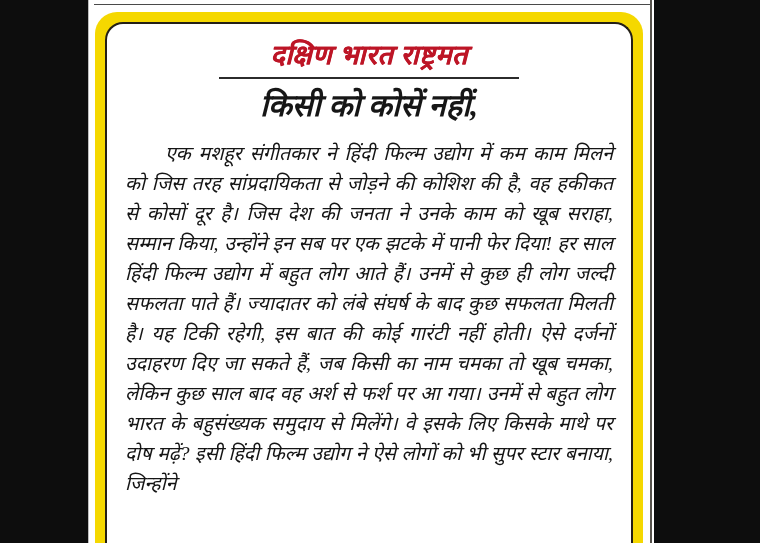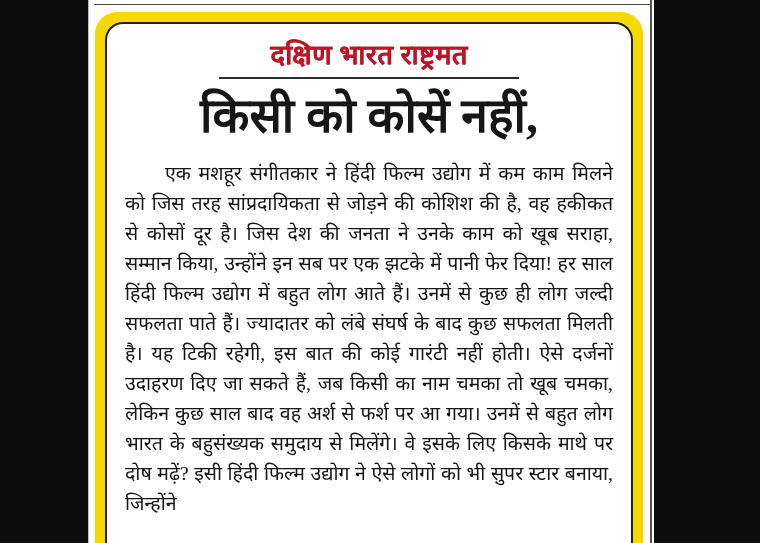--- a/index.html
+++ b/index.html
@@ -37,20 +37,21 @@
   
   #page {
     position: absolute;
     left: 88px;
     top: 0;
     width: 566px;
     height: 543px;
     background: #ffffff;
     z-index: 2;
     overflow: hidden;
+    font-style: italic;
   }
 
   
   .sheet-rule {
     position: absolute;
     background: #4a4a4a;
     z-index: 5;
   }
   .sheet-rule.top {
     left: 6px;
@@ -127,21 +128,21 @@
     background: #2b2b2b;
     width: 300px;
     margin: 7px auto 0 auto;
   }
 
   #headline {
     text-align: center;
     color: #161616;
     font-family: "Liberation Serif", "DejaVu Serif", serif;
     font-weight: bold;
-    font-size: 48px;
+    font-size: 31px;
     line-height: 1.22;
     margin: 8px 0 0 0;
     letter-spacing: 0px;
   }
   #headline .hl-line {
     display: block;
     white-space: nowrap;
   }
 
   #body-text {

